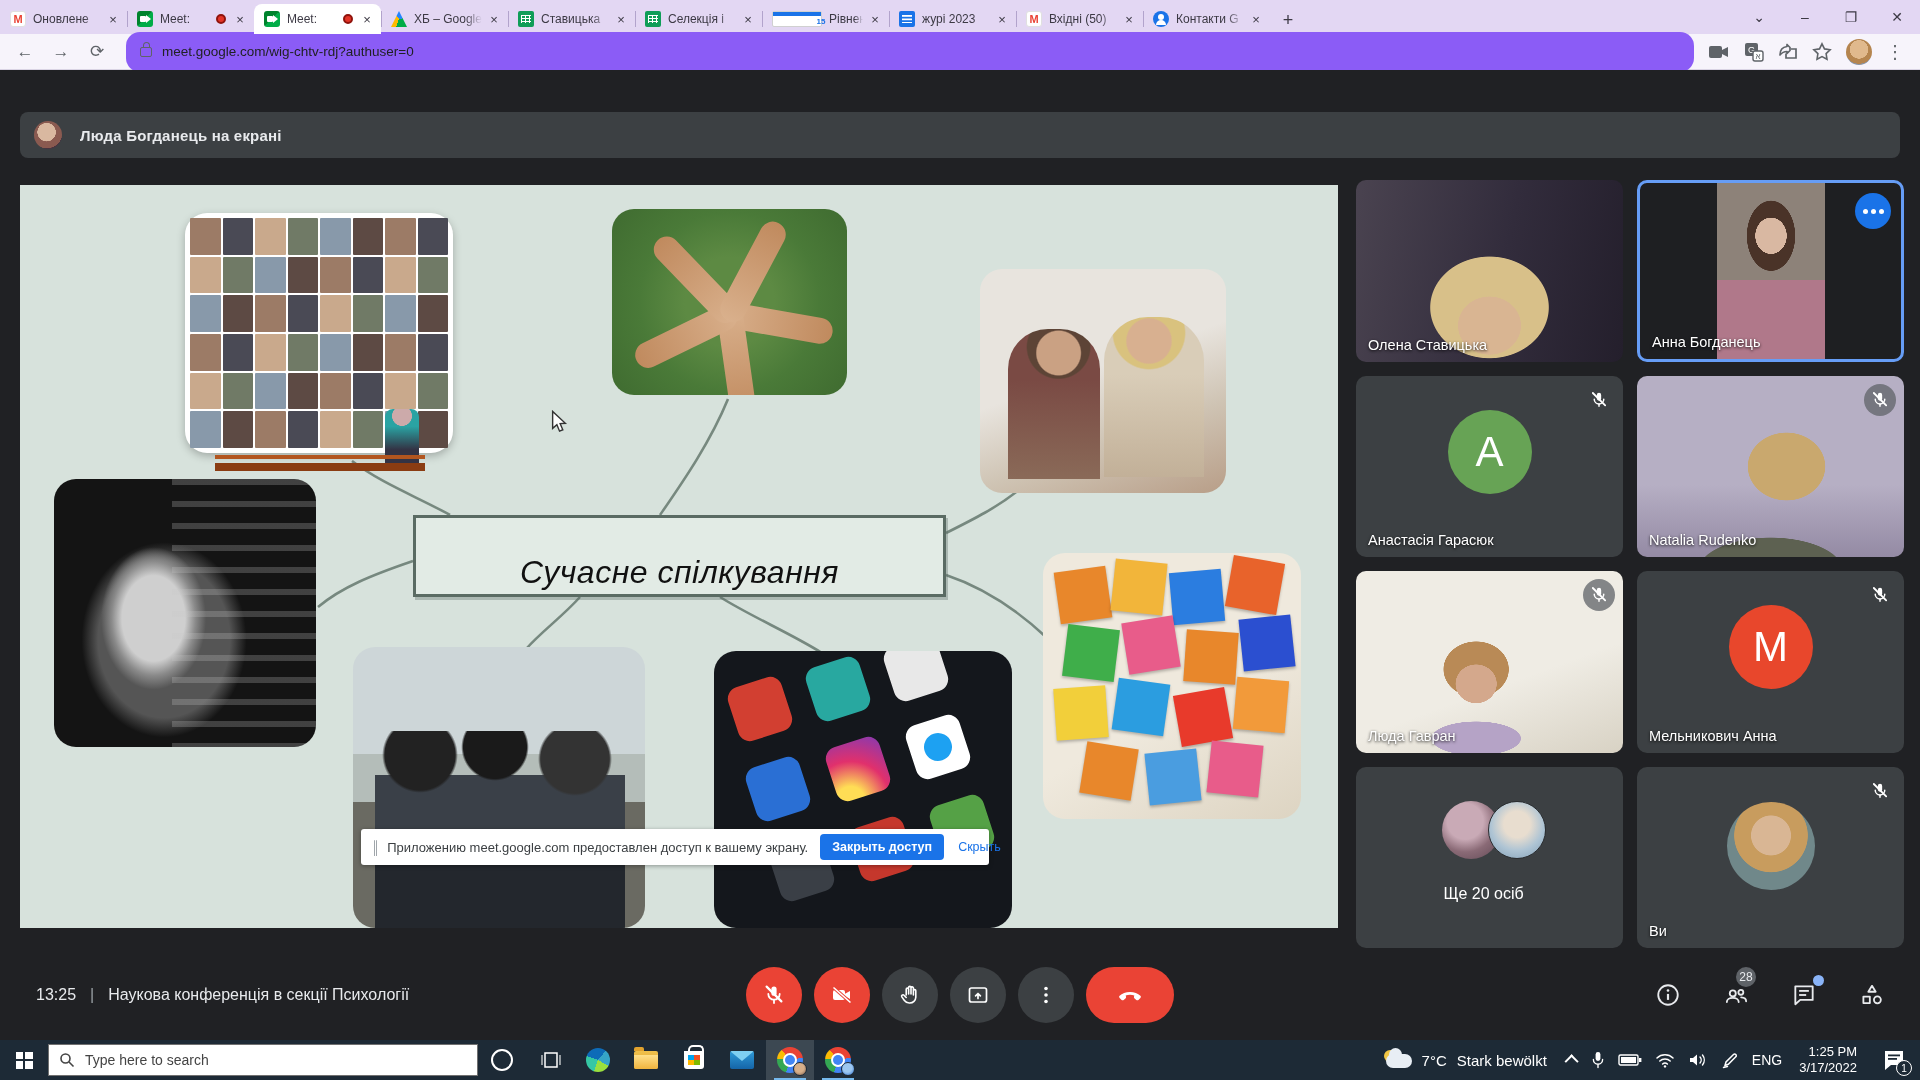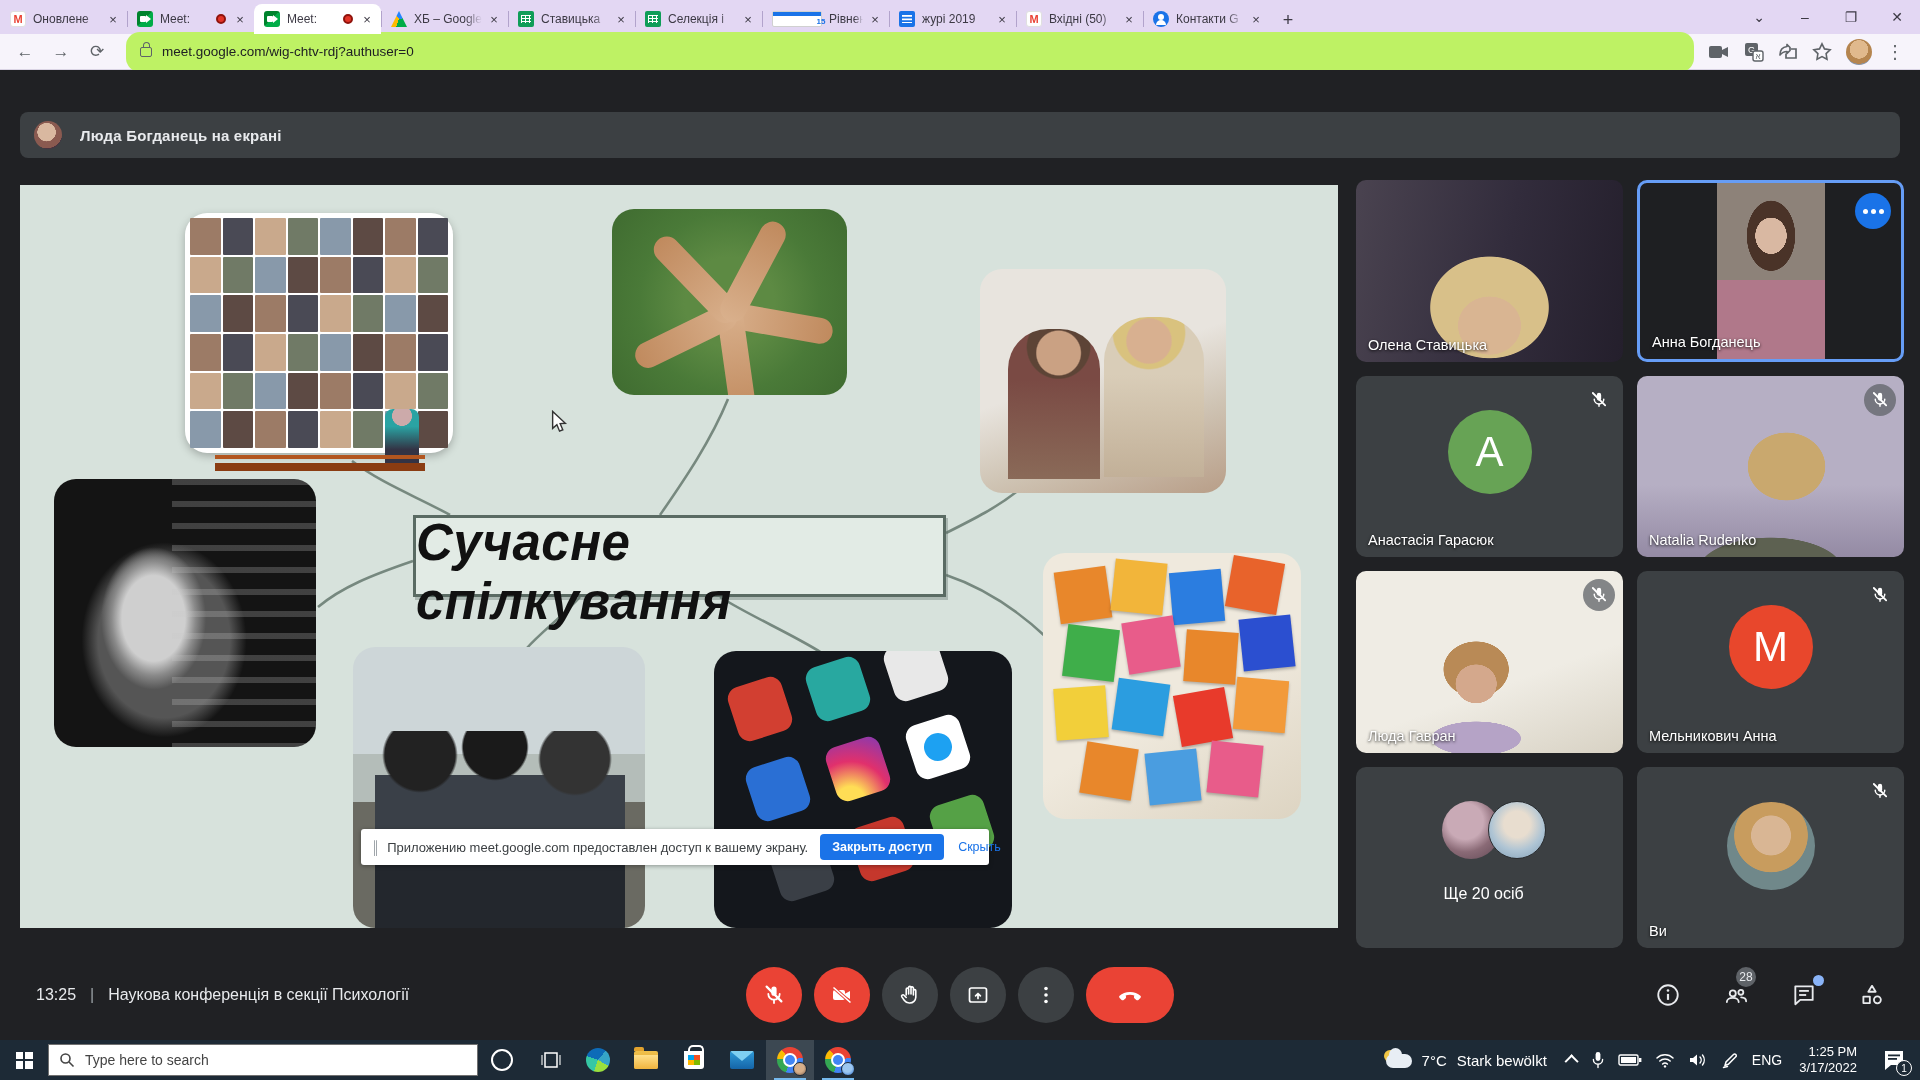--- a/index.html
+++ b/index.html
@@ -46,21 +46,21 @@
   .i-docs { background:#1a73e8; border-radius:2px; position:relative; }
   .i-docs::after { content:""; position:absolute; inset:4px 3px; background:linear-gradient(#fff 1.5px,transparent 1.5px) 0 0/100% 3.5px; }
   .i-contacts { background:#1a73e8; border-radius:50%; position:relative; }
   .i-contacts::before { content:""; position:absolute; left:5px; top:3px; width:6px; height:6px; border-radius:50%; background:#fff; }
   .i-contacts::after { content:""; position:absolute; left:3px; top:9px; width:10px; height:5px; border-radius:5px 5px 0 0; background:#fff; }
 
   .toolbar { position:absolute; left:0; top:34px; width:1920px; height:36px; background:#f7f4fb;
     display:flex; align-items:center; padding:0 10px; border-bottom:1px solid #dad4e4; }
   .navbtn { width:30px; height:30px; display:flex; align-items:center; justify-content:center;
     color:#5f6368; font-size:17px; margin-right:6px; border-radius:50%; }
-  .omnibox { flex:1; height:40px; background:#bef264; border-radius:14px; display:flex; align-items:center;
+  .omnibox { flex:1; height:40px; background:#8b5cf6; border-radius:14px; display:flex; align-items:center;
     padding:0 14px; margin:0 8px; }
   .omnibox .lock { width:12px; height:10px; border:1.6px solid #5f6368; border-radius:2px; position:relative; margin-right:10px; }
   .omnibox .lock::before { content:""; position:absolute; left:1.5px; top:-6px; width:5px; height:5px;
     border:1.6px solid #5f6368; border-bottom:none; border-radius:4px 4px 0 0; }
   .omnibox .url { font-size:13.5px; color:#202124; }
   .tb-icons { display:flex; align-items:center; gap:14px; margin:0 6px; color:#5f6368; }
   .tb-icons svg { display:block; }
   .avatar-sm { width:26px; height:26px; border-radius:50%;
     background:radial-gradient(circle at 50% 40%,#e0b98d 0 45%,#b5854f 46% 70%,#8a92a0 71% 100%); }
 
@@ -101,21 +101,21 @@
     radial-gradient(circle at 45% 10%, #d9c27e 0 23%, transparent 24%), linear-gradient(#d9cdb8 36%, #c2b098 100%); }
   .womanbw { left:34px; top:294px; width:262px; height:268px; border-radius:38px; background:#141414; overflow:hidden; }
   .womanbw::before { content:""; position:absolute; inset:0;
     background:radial-gradient(ellipse 70px 95px at 38% 52%, #cfcfcf 0 45%, #8a8a8a 60%, transparent 75%),
     radial-gradient(ellipse 110px 130px at 42% 60%, #555 0 60%, transparent 75%); }
   .womanbw::after { content:""; position:absolute; right:0; top:0; width:55%; height:100%;
     background:repeating-linear-gradient(180deg, rgba(200,200,200,.25) 0 6px, transparent 6px 22px); }
   .titlebox { position:absolute; left:393px; top:330px; width:533px; height:82px; background:#e2ebe5;
     border:3px solid #5a6b63; display:flex; align-items:center; justify-content:center;
     box-shadow:2px 3px 0 rgba(90,107,99,.35); }
-  .titlebox span { font-size:51px; font-weight:bold; font-style:italic; color:#111; letter-spacing:.5px;margin-top:32px; }
+  .titlebox span { font-size:32px; font-weight:normal; font-style:italic; color:#111; letter-spacing:.5px;margin-top:32px; }
   .students { left:333px; top:462px; width:292px; height:281px; border-radius:30px 30px 0 0;
     background:linear-gradient(#cdd6d8 0 38%, #b4bdb9 38% 55%, #6a6a62 55%); overflow:hidden; }
   .students::before { content:""; position:absolute; left:22px; top:84px; width:250px; height:200px;
     background:radial-gradient(circle at 18% 12%, #222 0 13%, transparent 14%),
       radial-gradient(circle at 48% 8%, #1a1a1a 0 14%, transparent 15%),
       radial-gradient(circle at 80% 14%, #333 0 13%, transparent 14%),
       linear-gradient(#0000 22%, #3a4048 22% 60%, #23272d 60%); }
   .apps { left:694px; top:466px; width:298px; height:277px; border-radius:26px; background:#14171c; overflow:hidden; }
   .apps i { position:absolute; width:56px; height:56px; border-radius:12px; transform:rotate(-18deg); }
   .apps .a1 { left:18px; top:30px; background:#d23f31; }
@@ -302,21 +302,21 @@
       <span class="ttitle">Селекція і</span>
       <span class="tclose">×</span>
     </div>
     <div class="tab">
       <span class="ticon i-cal">15</span>
       <span class="ttitle">Рівненська</span>
       <span class="tclose">×</span>
     </div>
     <div class="tab">
       <span class="ticon i-docs"></span>
-      <span class="ttitle">журі 2019</span>
+      <span class="ttitle">журі 2023</span>
       <span class="tclose">×</span>
     </div>
     <div class="tab">
       <span class="ticon i-gmail">M</span>
       <span class="ttitle">Вхідні (50)</span>
       <span class="tclose">×</span>
     </div>
     <div class="tab">
       <span class="ticon i-contacts"></span>
       <span class="ttitle">Контакти G</span>

